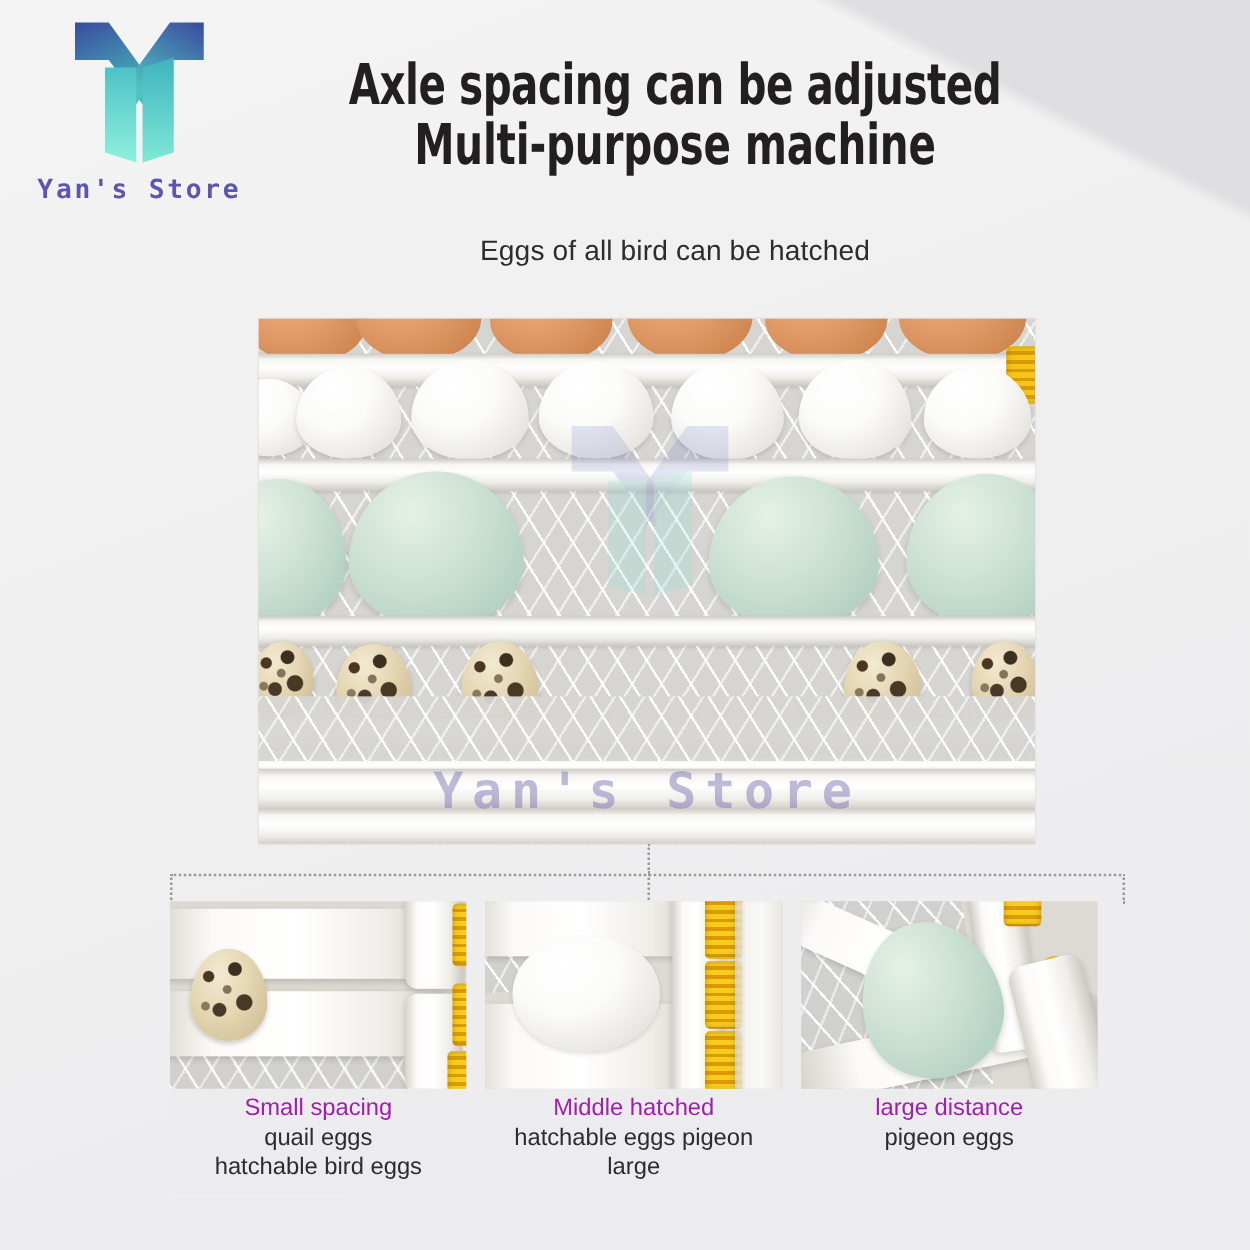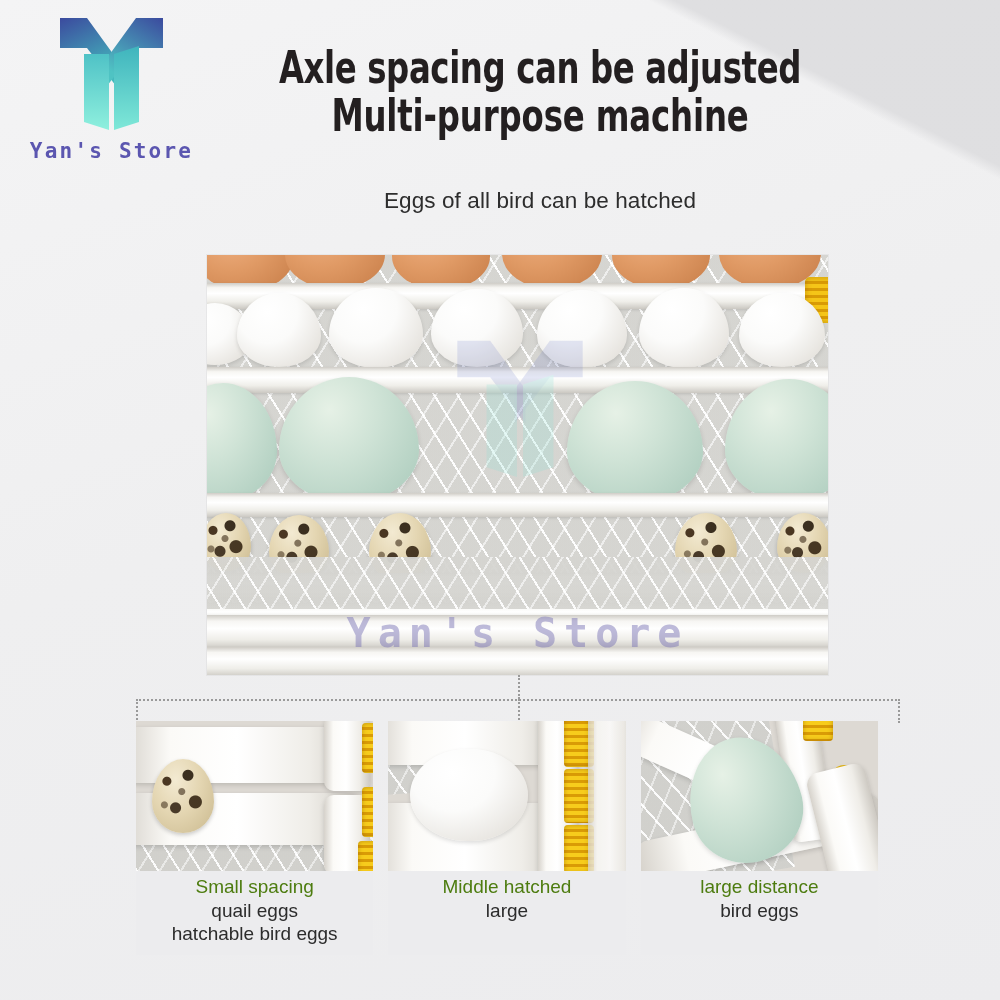--- a/index.html
+++ b/index.html
@@ -121,21 +121,21 @@
   }
 
   
   #panels{position:absolute;left:136px;top:721px;width:742px;height:234px;display:flex;gap:15px;}
   .panel{flex:1 1 0;display:flex;flex-direction:column;background:#ececee;}
   .panel-photo{height:150px;position:relative;overflow:hidden;background:#ddd9d3;}
   .panel-cap{
     flex:1;padding:4px 2px 0;text-align:center;background:#ececee;
   }
   .cap-red{
-    display:block;color:#4d7c0f;font-size:19px;line-height:1.25;font-weight:400;
+    display:block;color:#a21caf;font-size:19px;line-height:1.25;font-weight:400;
   }
   .cap-dark{
     display:block;color:#2c2c2c;font-size:19px;line-height:1.22;
   }
 
   .p-roller{
     position:absolute;border-radius:14px;
     background:linear-gradient(to right,#d6d2cb 0%,#fbfaf7 20%,#ffffff 48%,#efede8 78%,#cdc9c2 100%);
     box-shadow:0 2px 5px rgba(0,0,0,.15);
   }
@@ -290,35 +290,36 @@
       <div class="p-roller" style="left:-14px;top:82px;width:190px;height:72px;"></div>
       <div class="p-roller" style="left:150px;top:-10px;width:40px;height:172px;border-radius:10px;"></div>
       <div class="p-gear" style="left:176px;top:-4px;width:30px;height:50px;"></div>
       <div class="p-gear" style="left:176px;top:48px;width:30px;height:54px;"></div>
       <div class="p-gear" style="left:176px;top:104px;width:30px;height:48px;"></div>
       <div class="p-roller" style="left:200px;top:-10px;width:46px;height:172px;border-radius:8px;opacity:.8;"></div>
       <div class="egg white" style="position:absolute;left:22px;top:28px;width:118px;height:92px;border-radius:50%/52%;"></div>
     </div>
     <div class="panel-cap">
       <span class="cap-red">Middle hatched</span>
+      <span class="cap-dark">hatchable eggs pigeon</span>
       <span class="cap-dark">large</span>
     </div>
   </div>
 
   <div class="panel">
     <div class="panel-photo">
       <div class="p-mesh" style="left:-10px;top:-10px;width:150px;height:170px;transform:rotate(-10deg);"></div>
       <div class="p-roller" style="left:-18px;top:-16px;width:210px;height:40px;transform:rotate(24deg);transform-origin:0 0;"></div>
       <div class="p-roller" style="left:-6px;top:96px;width:250px;height:42px;transform:rotate(-12deg);"></div>
       <div class="p-roller" style="left:142px;top:-20px;width:42px;height:140px;border-radius:10px;transform:rotate(-8deg);"></div>
       <div class="p-gear" style="left:162px;top:-14px;width:30px;height:34px;"></div>
       <div class="p-gear" style="left:186px;top:44px;width:34px;height:46px;border-radius:50%;"></div>
       <div class="p-gear" style="left:204px;top:96px;width:26px;height:36px;"></div>
       <div class="p-roller" style="left:176px;top:46px;width:60px;height:110px;border-radius:12px;transform:rotate(-14deg);"></div>
       <div class="egg green" style="position:absolute;left:48px;top:16px;width:112px;height:126px;transform:rotate(-14deg);"></div>
     </div>
     <div class="panel-cap">
       <span class="cap-red">large distance</span>
-      <span class="cap-dark">bird eggs</span>
+      <span class="cap-dark">pigeon eggs</span>
     </div>
   </div>
 
 </div>
 
 </body></html>

